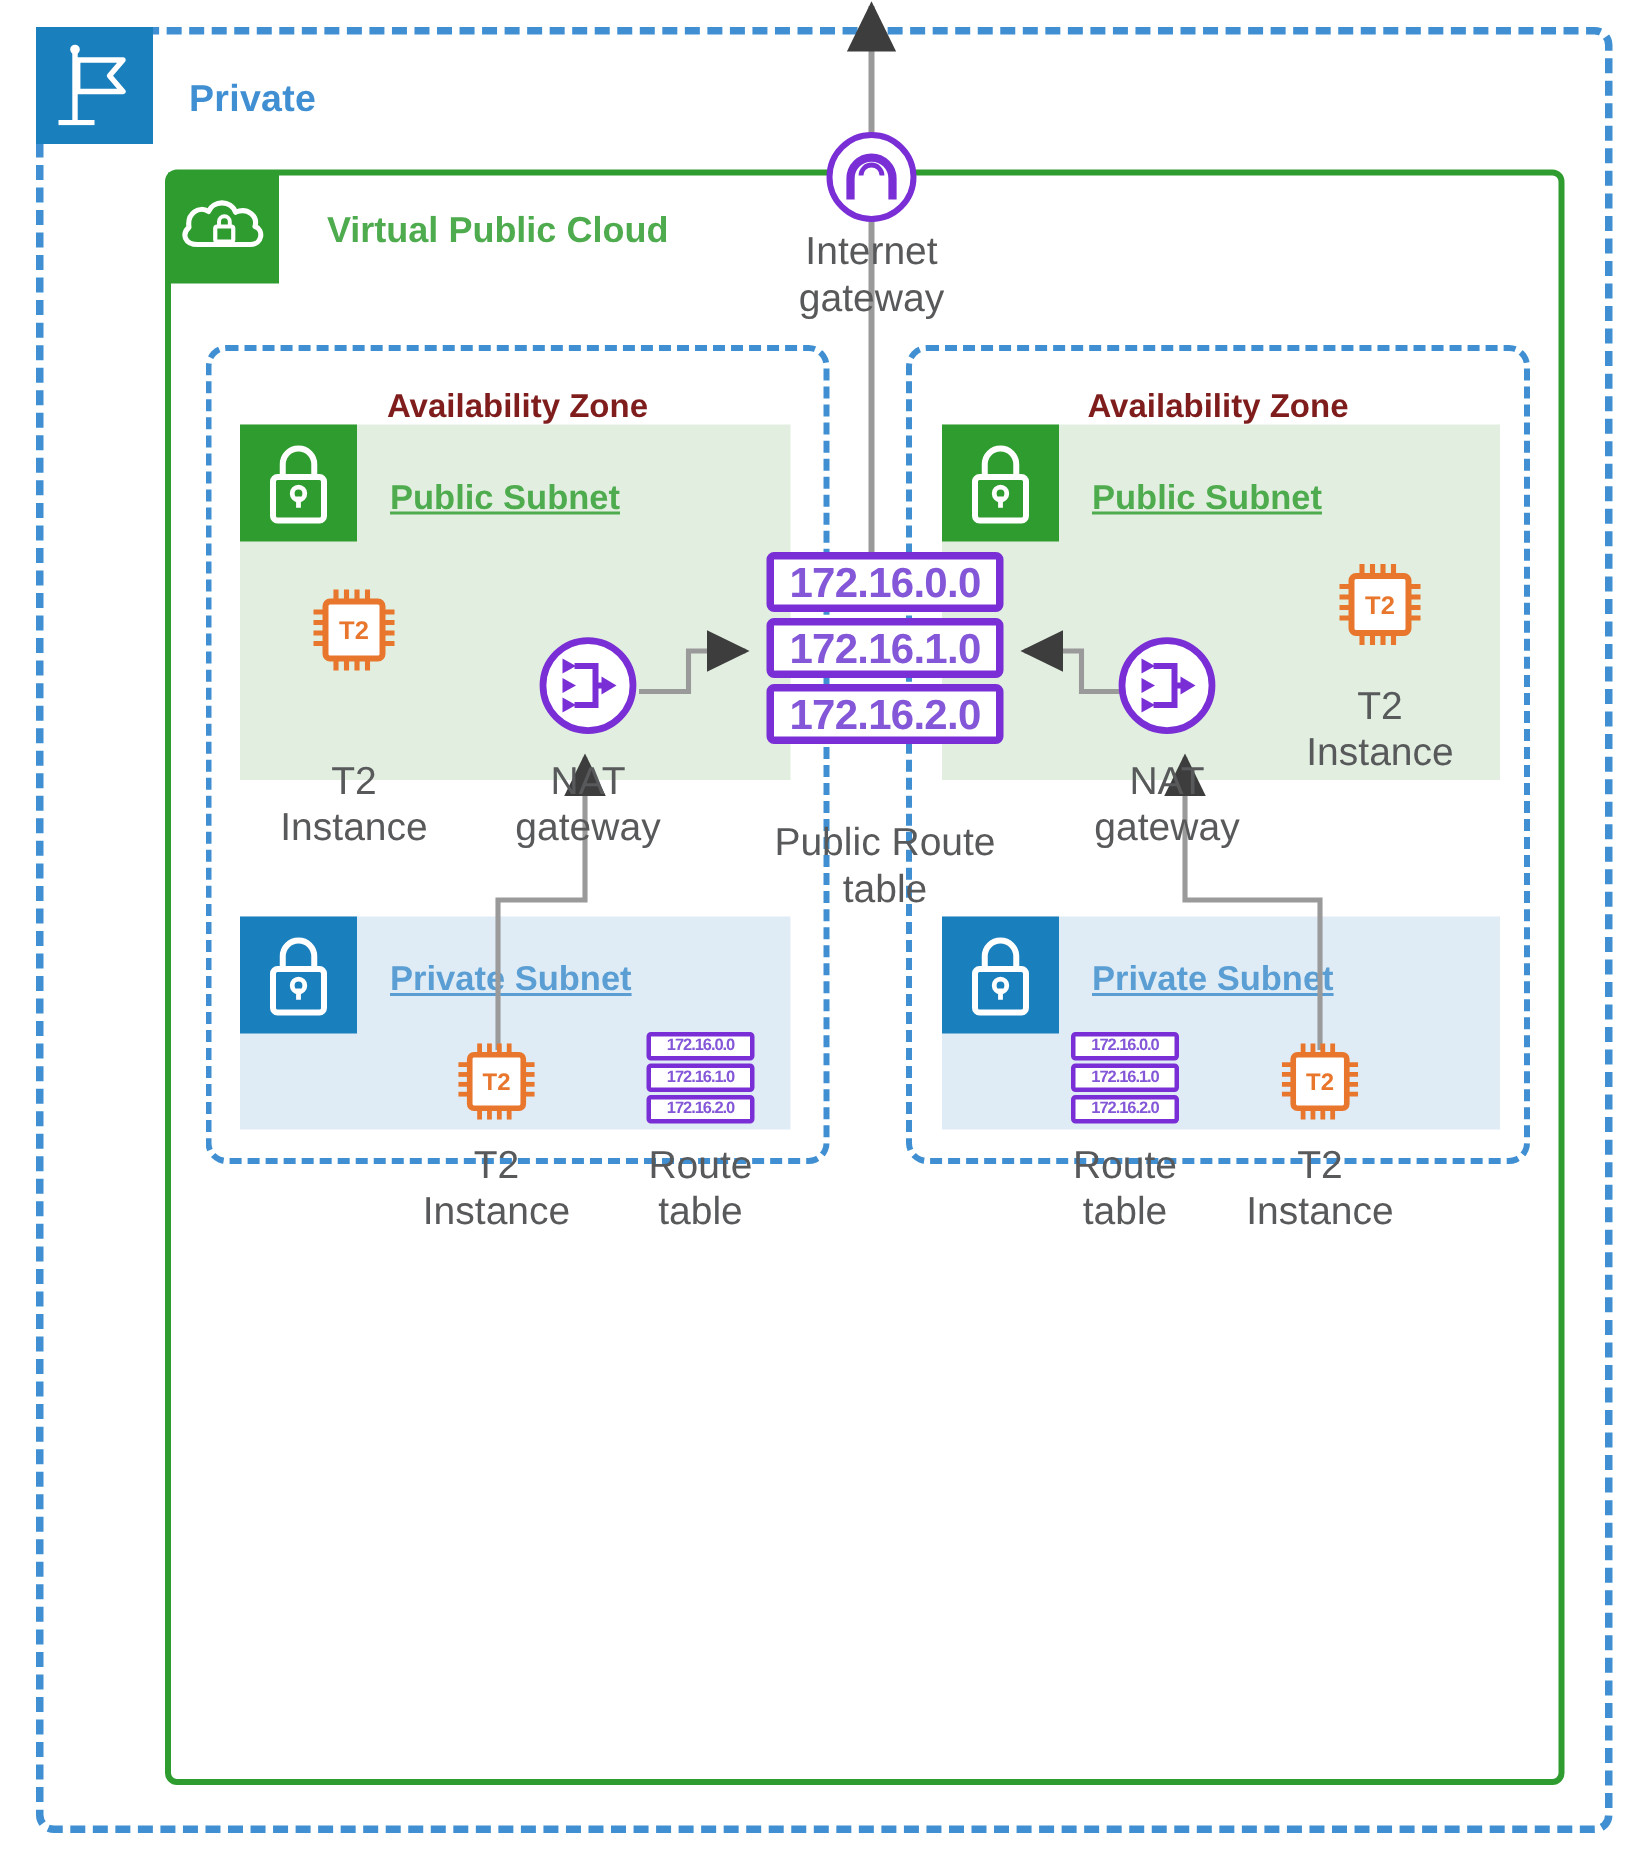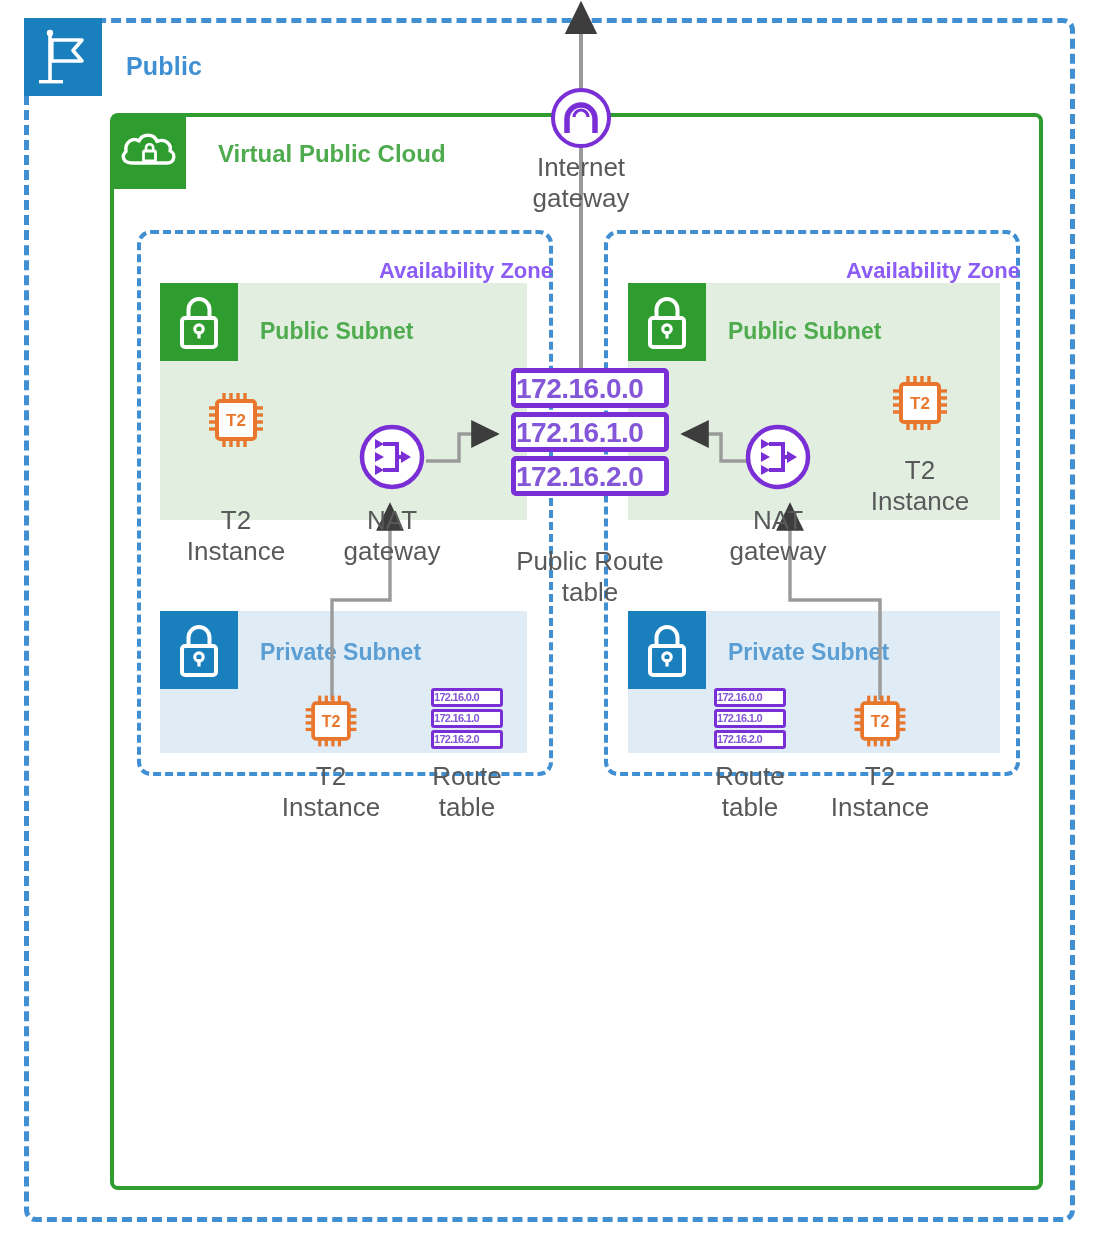--- a/index.html
+++ b/index.html
@@ -17,48 +17,48 @@
   
   .vpc-box{left:110px;top:113px;width:933px;height:1077px;
       border:4px solid #2e9c2e;border-radius:8px;box-sizing:border-box;}
   .vpc-badge{left:112px;top:115px;width:74px;height:74px;background:#2e9c2e;}
   .vpc-label{left:218px;top:140px;font-size:24px;color:#4eab4e;font-weight:bold;}
 
   
   .az{border:4px dashed #3f8fd2;border-radius:14px;box-sizing:border-box;}
   .az-left{left:137px;top:230px;width:416px;height:546px;}
   .az-right{left:604px;top:230px;width:416px;height:546px;}
-  .az-label{font-size:22px;color:#8b5cf6;font-weight:bold;text-align:right;}
+  .az-label{font-size:22px;color:#7f1d1d;font-weight:bold;text-align:center;}
   .az-label-l{left:137px;top:258px;width:416px;}
   .az-label-r{left:604px;top:258px;width:416px;}
 
   
   .subnet{box-sizing:border-box;}
   .pub-sub{background:#e2efe0;}
   .pri-sub{background:#dfecf5;}
   .pub-l{left:160px;top:283px;width:367px;height:237px;}
   .pub-r{left:628px;top:283px;width:372px;height:237px;}
   .pri-l{left:160px;top:611px;width:367px;height:142px;}
   .pri-r{left:628px;top:611px;width:372px;height:142px;}
 
   .sub-badge{width:78px;height:78px;}
   .badge-green{background:#2e9c2e;}
   .badge-blue{background:#1a7fbd;}
-  .sub-title{font-size:23px;font-weight:bold;}
+  .sub-title{font-size:23px;font-weight:bold;text-decoration:underline;}
   .t-green{color:#4eab4e;}
   .t-blue{color:#5a9ed4;}
 
   
   .cap{font-size:26px;color:#58595b;text-align:center;line-height:1.18;}
 
   
   .rt-big{left:511px;top:368px;width:158px;}
   .rt-row{border:5px solid #7a2fd6;border-radius:5px;background:#ffffff;
       box-sizing:border-box;height:40px;margin-bottom:4px;
-      font-size:28px;color:#8456d8;font-weight:bold;text-align:left;line-height:31px;
+      font-size:28px;color:#8456d8;font-weight:bold;text-align:center;line-height:31px;
       letter-spacing:-0.5px;}
   .rt-small{width:72px;}
   .rt-small .rt-row{height:19px;border-width:3px;border-radius:3px;margin-bottom:2px;
       font-size:11px;line-height:13px;letter-spacing:-0.7px;}
 
   
   svg.layer{position:absolute;left:0;top:0;width:1099px;height:1243px;
       pointer-events:none;overflow:visible;}
 </style>
 </head>
@@ -68,21 +68,21 @@
 
   <div class="abs region-box"></div>
   <div class="abs region-badge">
     <svg width="78" height="78" viewBox="0 0 78 78">
       <circle cx="26" cy="15" r="3.2" fill="#ffffff"></circle>
       <rect x="24.2" y="17" width="3.6" height="48" fill="#ffffff"></rect>
       <path d="M27.8 22 L58 22 L49 32.5 L58 43 L27.8 43 Z" fill="none" stroke="#ffffff" stroke-width="3.6" stroke-linejoin="round"></path>
       <rect x="15" y="62" width="24" height="3.4" fill="#ffffff"></rect>
     </svg>
   </div>
-  <div class="abs region-label">Public</div>
+  <div class="abs region-label">Private</div>
 
   <div class="abs vpc-box"></div>
   <div class="abs vpc-badge">
     <svg width="74" height="74" viewBox="0 0 74 74">
       <path d="M20 48 C11 48 9 41 14 36.5 C12.5 27 21 22 27 26 C30 18.5 42 18 45 26.5
                C53 23 60 29 58 36 C64 38 63 48 55 48 Z" fill="none" stroke="#ffffff" stroke-width="3.4" stroke-linejoin="round"></path>
       <rect x="31.5" y="36" width="12" height="10" rx="1.3" fill="none" stroke="#ffffff" stroke-width="2.8"></rect>
       <path d="M34 36 v-3.2 a3.6 3.6 0 0 1 7.2 0 V36" fill="none" stroke="#ffffff" stroke-width="2.6"></path>
     </svg>
   </div>

